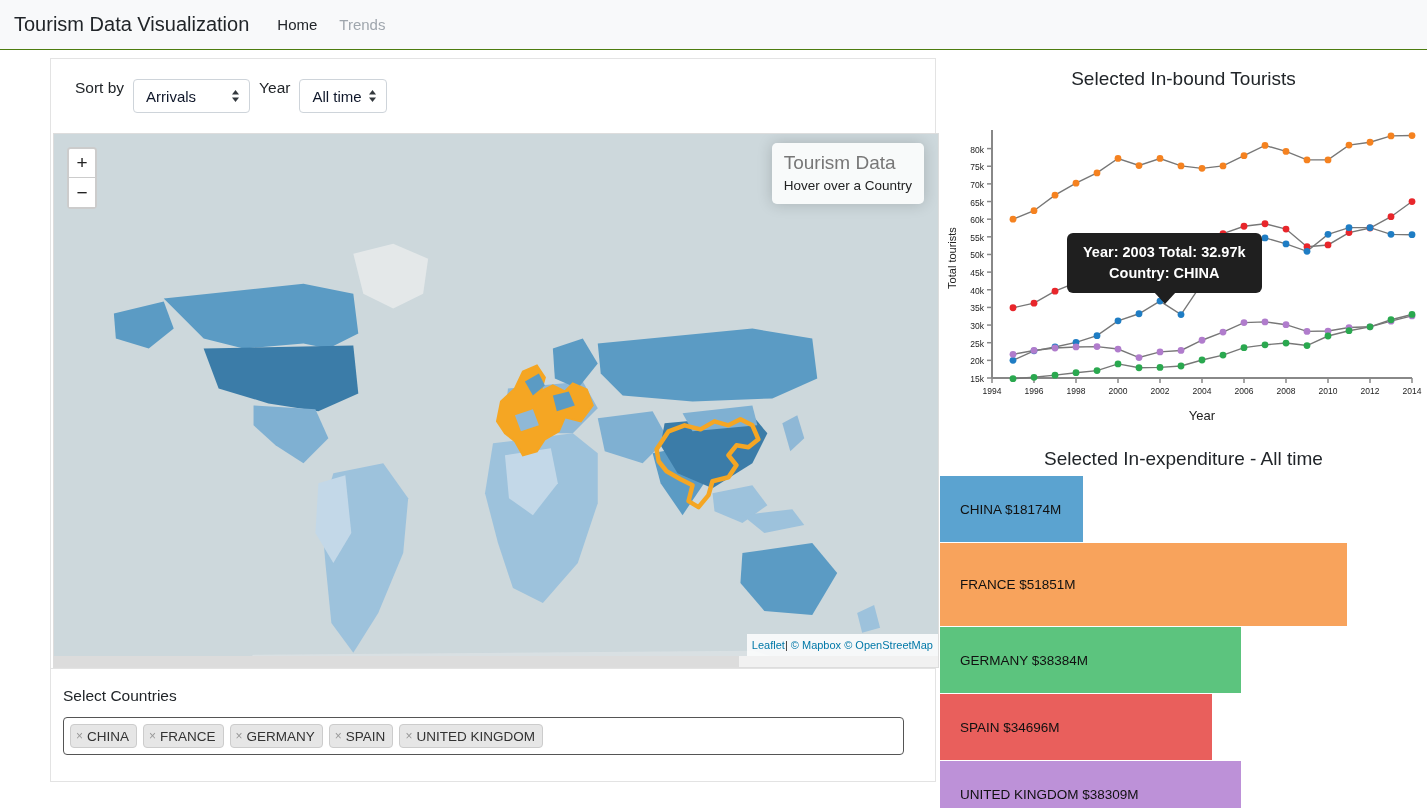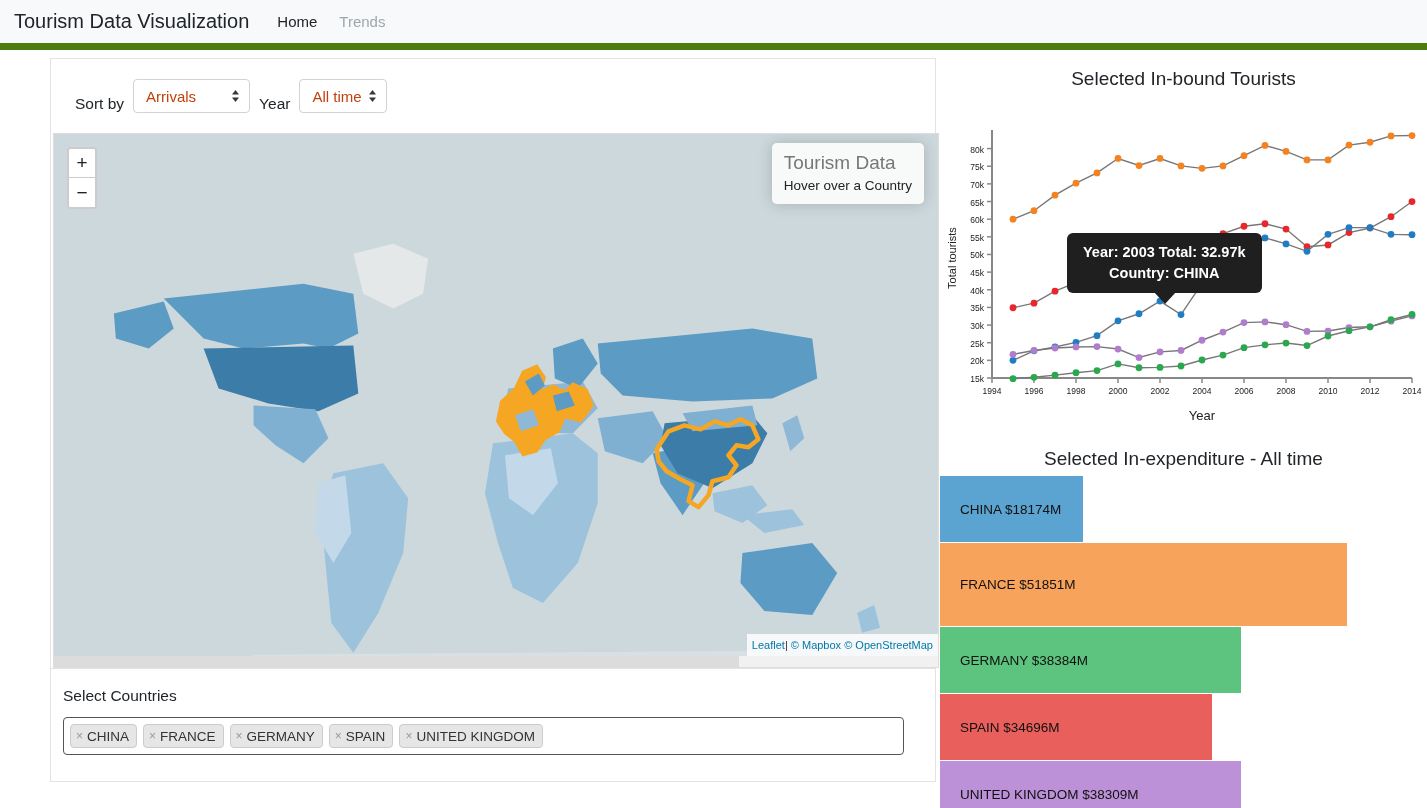--- a/index.html
+++ b/index.html
@@ -8,21 +8,21 @@
     width: 1427px; height: 808px;
     background: #ffffff;
     font-family: "Liberation Sans", sans-serif;
     overflow: hidden;
   }
 
   
   .navbar {
     height: 50px;
     background: #f8f9fa;
-    border-bottom: 7px solid #4d7c0f;
+    border-bottom: 1px solid #4d7c0f;
     display: flex;
     align-items: center;
     padding: 0 14px;
   }
   .brand {
     font-size: 20px;
     color: #212529;
     margin-right: 28px;
     white-space: nowrap;
   }
@@ -54,38 +54,38 @@
   }
 
   
   .card {
     background: #ffffff;
     border: 1px solid #e3e3e3;
     width: 886px;
   }
   .controls-row {
     display: flex;
-    align-items: flex-end;
+    align-items: flex-start;
     padding: 20px 0 20px 24px;
     gap: 9px;
   }
   .ctl-label {
     font-size: 15.5px;
     color: #212529;
   }
   .select-box {
     border: 1px solid #ced4da;
     border-radius: 4px;
     background: #fff;
     height: 34px;
     display: flex;
     align-items: center;
     padding: 0 9px 0 12px;
     font-size: 15px;
-    color: #c2410c;
+    color: #0f172a;
     cursor: pointer;
     justify-content: space-between;
   }
   .select-box.sort { width: 117px; }
   .select-box.year { width: 88px; }
   .caret {
     font-size: 9px;
     line-height: 8px;
     color: #33383d;
     display: flex;

